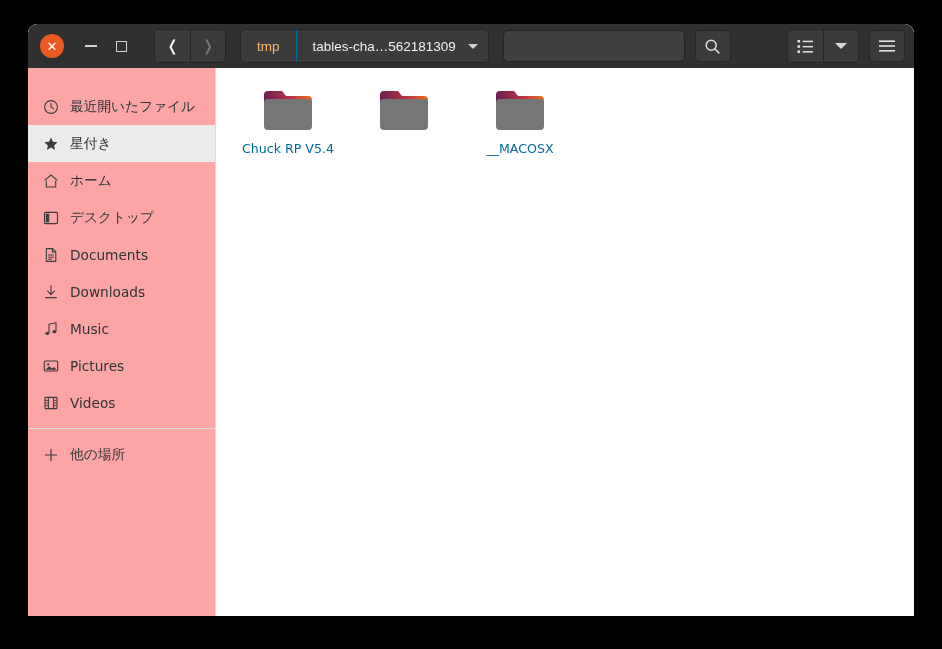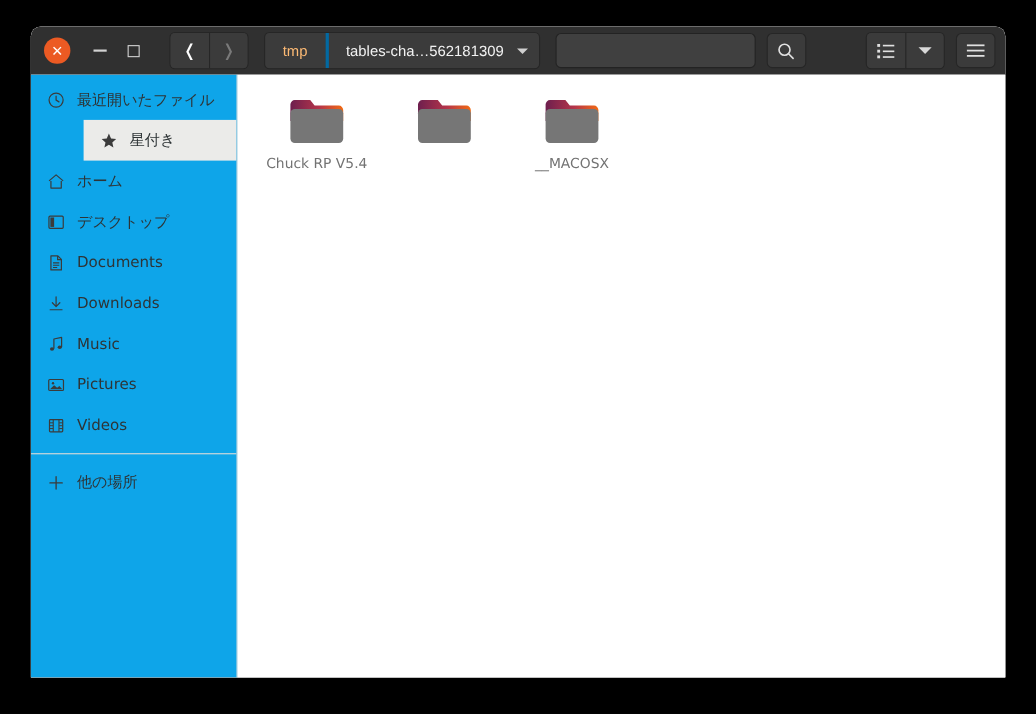--- a/index.html
+++ b/index.html
@@ -84,21 +84,21 @@
     background: #3b3b3b;
     border: none;
     color: #fdba74;
     font-size: 13.5px;
     padding: 0 16px;
     display: flex; align-items: center;
     cursor: pointer;
     white-space: nowrap;
   }
   .path-btn.current { color: #f2f2f2; padding-right: 10px; }
-  .path-btn + .path-btn { border-left: 3px solid #0369a1; text-align: center; }
+  .path-btn + .path-btn { border-left: 1px solid #0369a1; text-align: center; }
   .path-chevron {
     display: inline-block;
     margin-left: 12px;
     width: 0; height: 0;
     border-left: 5px solid transparent;
     border-right: 5px solid transparent;
     border-top: 5px solid #cfcfcf;
   }
 
   .search-entry {
@@ -164,37 +164,37 @@
   .body {
     flex: 1 1 auto;
     display: flex;
     min-height: 0;
     background: #ffffff;
   }
 
   .sidebar {
     width: 188px;
     flex: 0 0 188px;
-    background: #0ea5e9;
+    background: #fca5a5;
     border-right: 1px solid #dedcd9;
-    padding-top: 4px;
+    padding-top: 20px;
     overflow: hidden;
   }
   .side-item {
     height: 37px;
     display: flex;
     align-items: center;
     padding: 0 8px 0 14px;
     gap: 11px;
     cursor: pointer;
     color: #2e3436;
     font-size: 13.7px;
     white-space: nowrap;
   }
-  .side-item.selected { background: #ebebe9; margin-left: 48px; }
+  .side-item.selected { background: #ebebe9; }
   .side-icon {
     width: 17px; height: 17px;
     flex: 0 0 17px;
     display: flex; align-items: center; justify-content: center;
     color: #3b3b3b;
   }
   .side-sep {
     height: 1px;
     background: #dedcd9;
     margin: 7px 0 7px 0;
@@ -219,21 +219,21 @@
     cursor: pointer;
     border-radius: 5px;
   }
   .folder-icon {
     width: 52px; height: 46px;
     position: relative;
     margin-bottom: 7px;
   }
   .file-label {
     font-size: 12.6px;
-    color: #737373;
+    color: #0369a1;
     text-align: center;
     line-height: 1.32;
     word-break: break-word;
     max-width: 108px;
   }
 </style>
 </head>
 <body>
 
 <div class="window">

